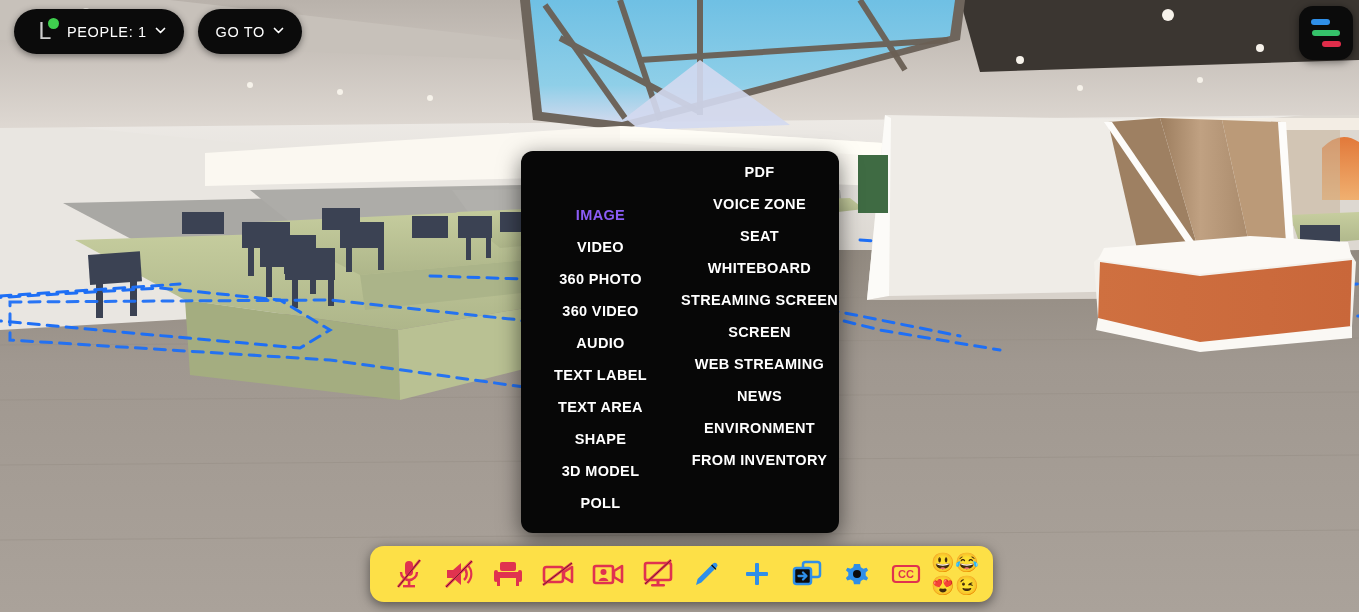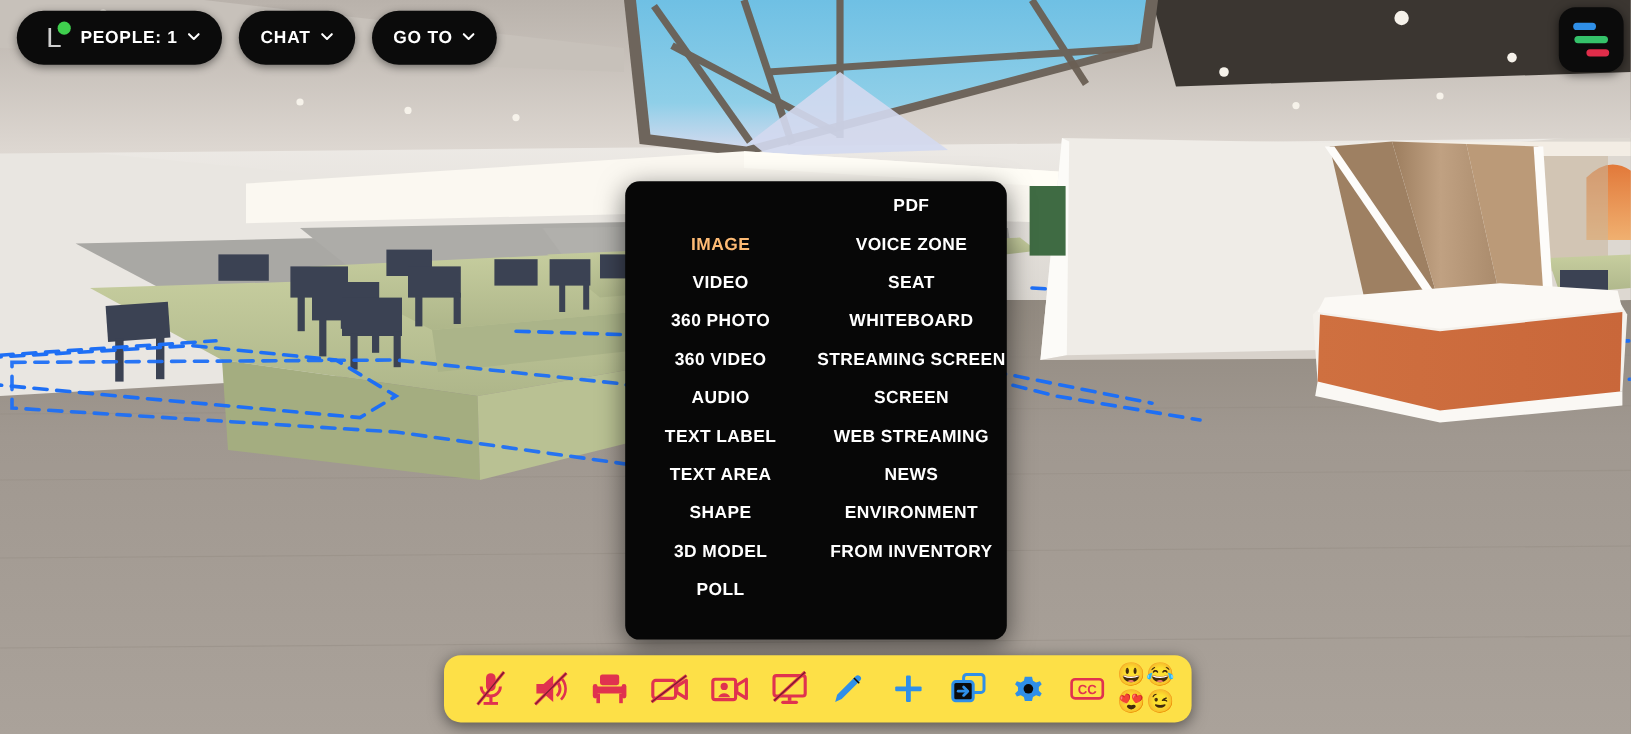--- a/index.html
+++ b/index.html
@@ -40,21 +40,21 @@
   .pill .logo-letter {
     font-size:23px; font-weight:400; color:#cfcfcf;
     line-height:1; letter-spacing:0;
   }
   .pill .status-dot {
     position:absolute; top:0px; right:-1px;
     width:11px; height:11px; border-radius:50%;
     background:#3fcf4e;
   }
   .pill .pill-label {
-    font-size:14.5px; font-weight:bold; letter-spacing:.6px;
+    font-size:14.5px; font-weight:normal; letter-spacing:.6px;
   }
   .caret {
     margin-left:8px;
     width:11px; height:11px;
     position:relative; top:-1px;
   }
   .caret svg { display:block; }
 
   
   .topright {
@@ -95,21 +95,21 @@
   .menu-item {
     height:32px;
     display:flex; align-items:center; justify-content:center;
     color:#ffffff;
     font-size:14.5px;
     font-weight:bold;
     letter-spacing:.35px;
     white-space:nowrap;
     cursor:pointer;
   }
-  .menu-item.active { color:#fdba74; }
+  .menu-item.active { color:#8b5cf6;margin-top:11px; }
 
   
   .toolbar {
     position:absolute;
     left:370px; top:546px;
     width:623px; height:56px;
     background:#fde047;
     border-radius:14px;
     display:flex; align-items:center;
     padding:0 14px;
@@ -339,28 +339,20 @@
       <span class="status-dot"></span>
     </span>
     <span class="pill-label">PEOPLE: 1</span>
     <span class="caret">
       <svg width="11" height="11" viewBox="0 0 11 11">
           <path d="M1.5 3.5 L5.5 7.5 L9.5 3.5" stroke="#ffffff" stroke-width="1.7" fill="none" stroke-linecap="round" stroke-linejoin="round"></path>
         </svg>
     </span>
   </div>
 
-  <div class="pill">
-    <span class="pill-label">CHAT</span>
-    <span class="caret">
-      <svg width="11" height="11" viewBox="0 0 11 11">
-          <path d="M1.5 3.5 L5.5 7.5 L9.5 3.5" stroke="#ffffff" stroke-width="1.7" fill="none" stroke-linecap="round" stroke-linejoin="round"></path>
-        </svg>
-    </span>
-  </div>
 
   <div class="pill">
     <span class="pill-label">GO TO</span>
     <span class="caret">
       <svg width="11" height="11" viewBox="0 0 11 11">
           <path d="M1.5 3.5 L5.5 7.5 L9.5 3.5" stroke="#ffffff" stroke-width="1.7" fill="none" stroke-linecap="round" stroke-linejoin="round"></path>
         </svg>
     </span>
   </div>
 

